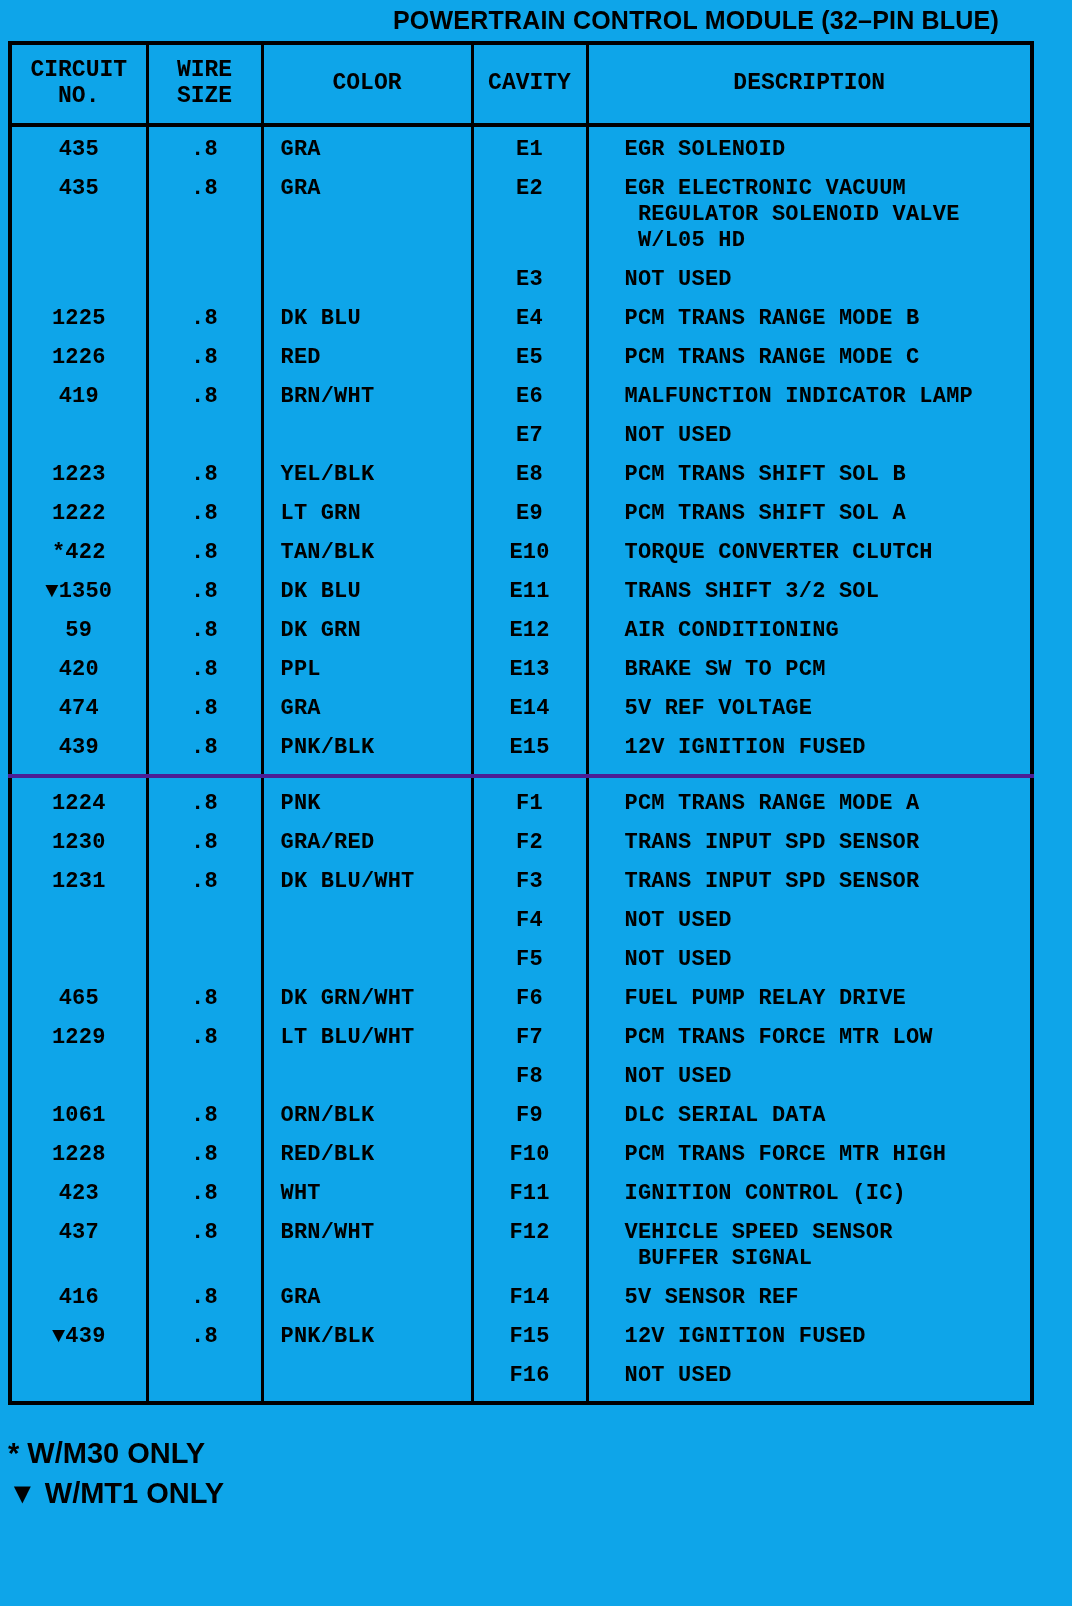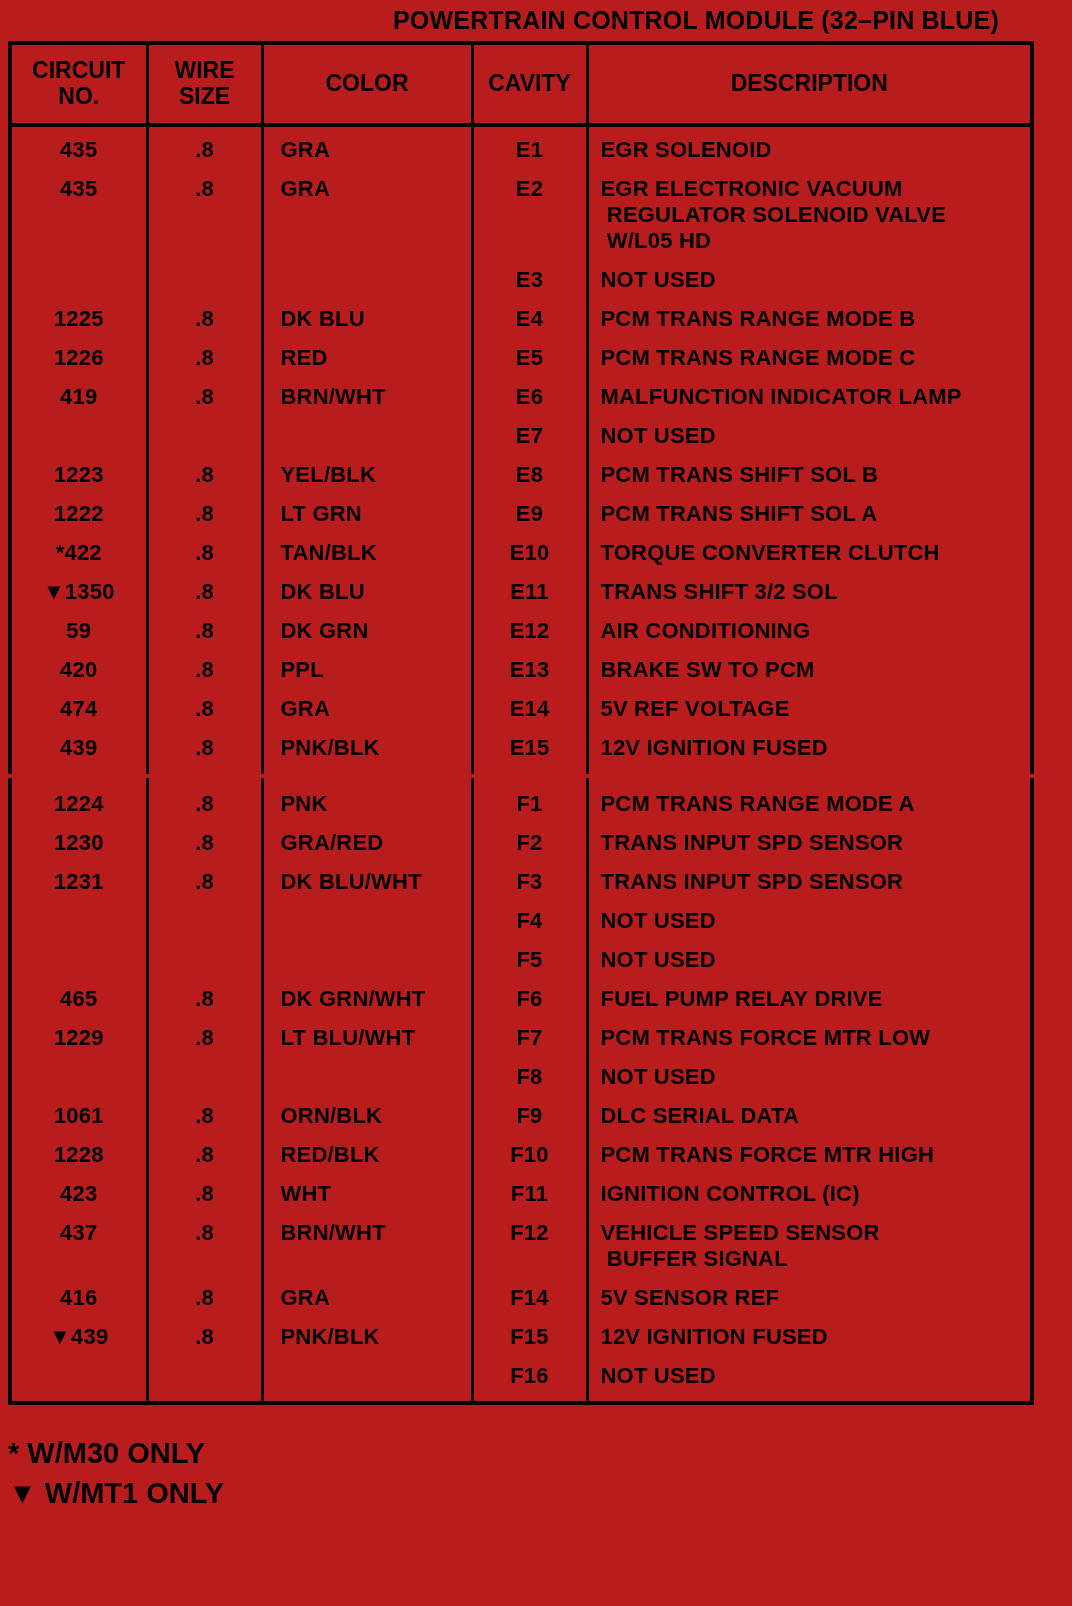--- a/index.html
+++ b/index.html
@@ -7,35 +7,36 @@
     padding: 0;
     background: #ffffff;
     color: #000000;
     font-family: "Liberation Sans", sans-serif;
     font-weight: bold;
   }
   .page {
     position: relative;
     width: 1072px;
     height: 1606px;
-    background: #b91c1c;
+    background: #0ea5e9;
     overflow: hidden;
   }
   .title {
     padding: 6px 0 6px 393px;
     font-size: 25px;
     letter-spacing: 0.2px;
     white-space: nowrap;
   }
   table.pinout {
     border-collapse: collapse;
     table-layout: fixed;
     width: 1022px;
     margin-left: 8px;
     border: 4px solid #000;
+    font-family: Liberation Mono, monospace;
   }
   col.c-circuit { width: 137px; }
   col.c-size    { width: 115px; }
   col.c-color   { width: 210px; }
   col.c-cavity  { width: 115px; }
   col.c-desc    { width: 445px; }
 
   thead th {
     font-size: 23px;
     text-align: center;
@@ -51,26 +52,26 @@
   }
   tbody td {
     font-size: 22px;
     line-height: 26px;
     vertical-align: top;
     padding: 6px 0 7px 0;
     letter-spacing: 0.2px;
   }
   td.col-circuit, td.col-size, td.col-cavity { text-align: center; }
   td.col-color { padding-left: 17px; }
-  td.col-description { padding-left: 12px; white-space: pre-wrap; }
+  td.col-description { padding-left: 36px; white-space: pre-wrap; }
 
   tbody[data-name="section-body-0"] tr:first-child td { padding-top: 10px; }
   tbody[data-name="section-body-0"] tr:last-child td  { padding-bottom: 13px; }
   tbody[data-name="section-body-1"] tr:first-child td {
-    border-top: 4px solid #b91c1c;
+    border-top: 4px solid #4c1d95;
     padding-top: 13px;
   }
   tbody[data-name="section-body-1"] tr:last-child td { padding-bottom: 12px; }
 
   .footnotes {
     margin: 28px 0 0 8px;
     font-size: 29px;
   }
   .footnote { line-height: 40px; white-space: pre; }
 </style>

